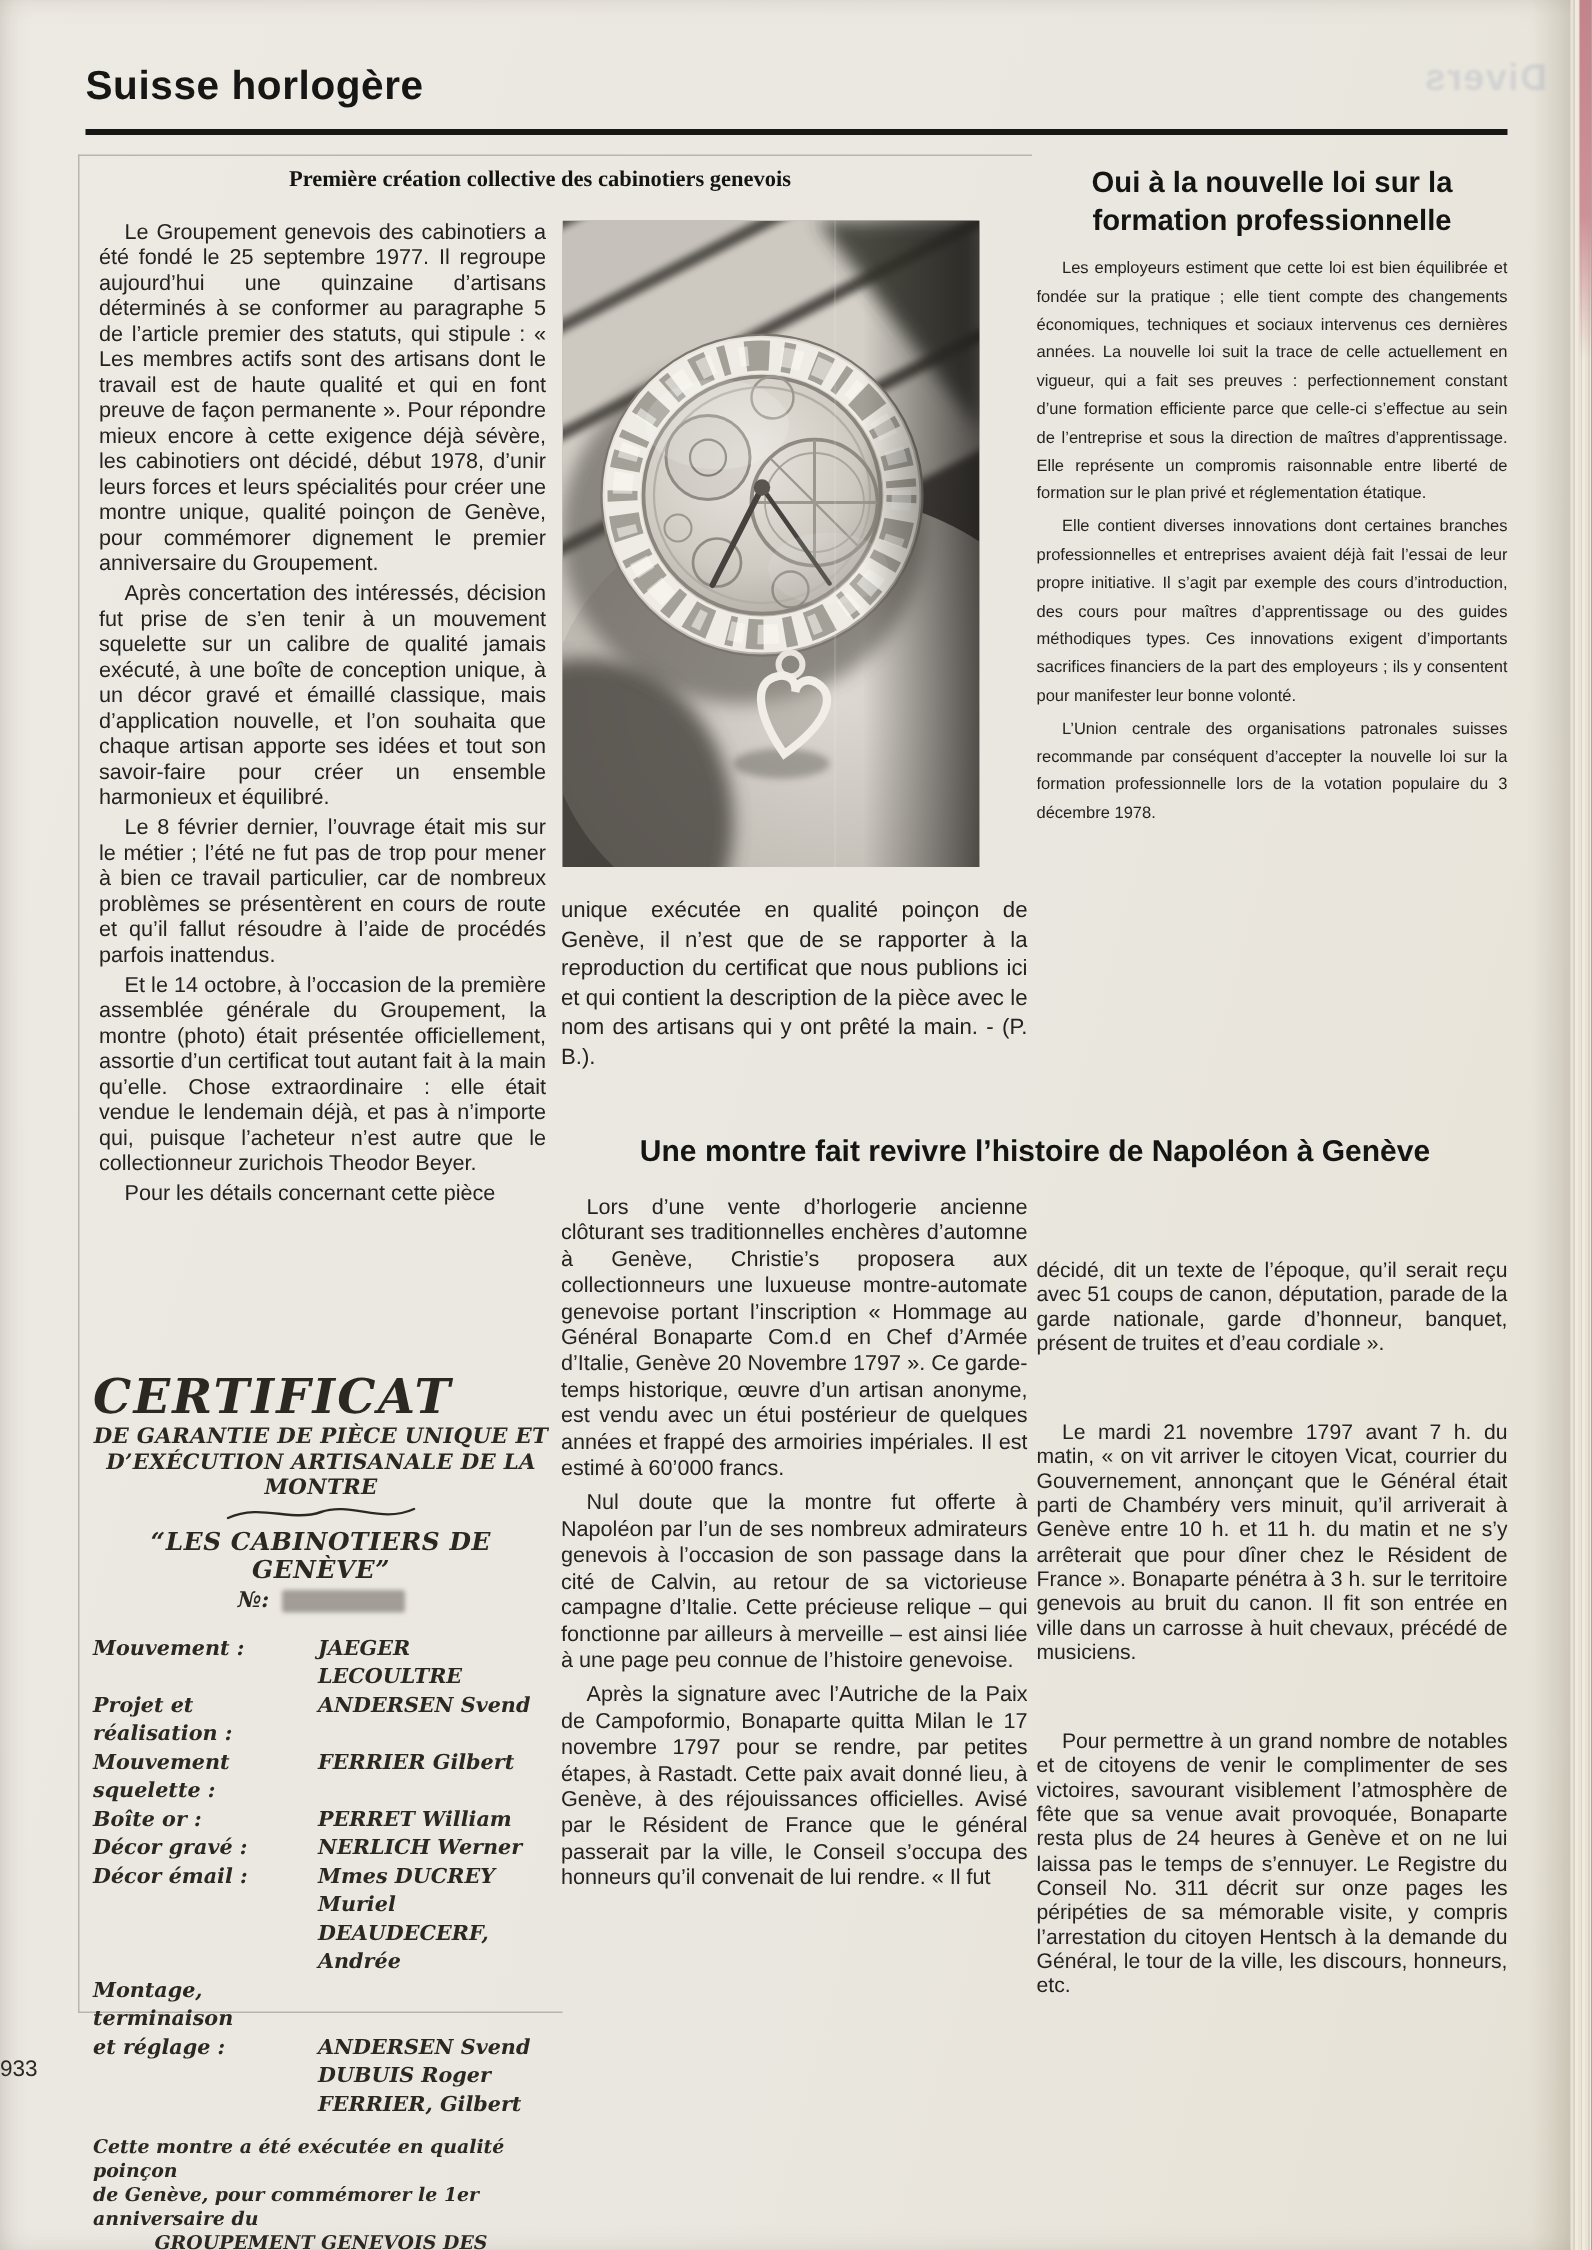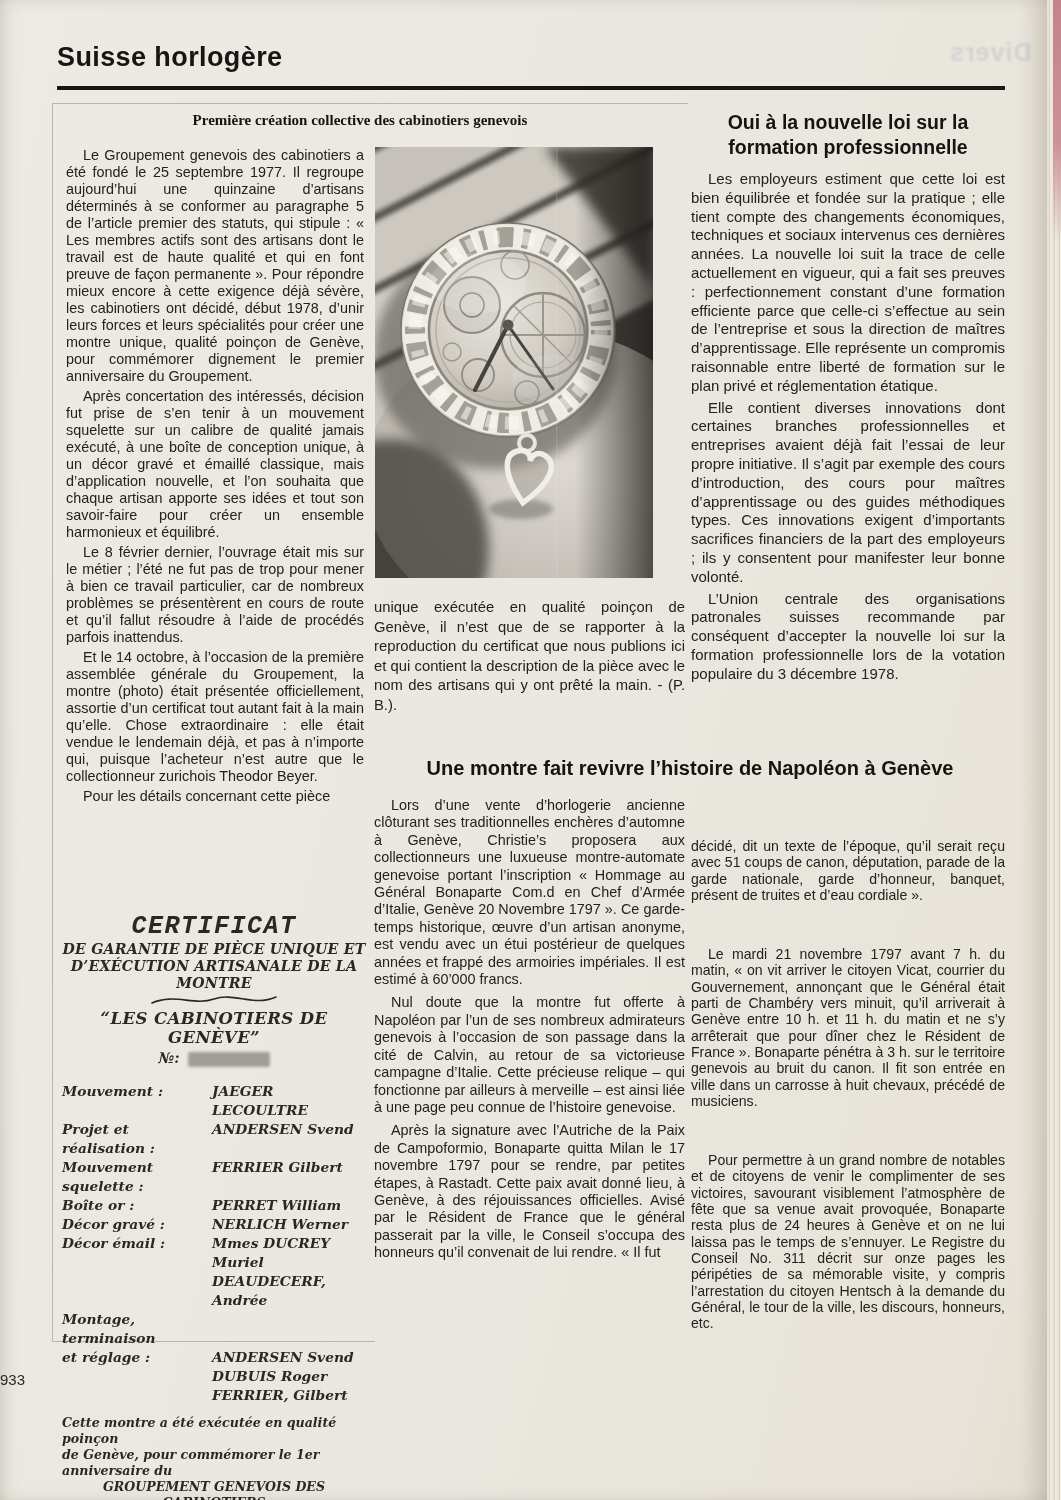--- a/index.html
+++ b/index.html
@@ -21,30 +21,30 @@
   .h-art{font-weight:bold;color:#141412;text-align:center;}
   .art1-title{position:absolute;left:70px;top:112px;width:580px;font-size:15px;font-family:Liberation Serif, serif;}
   .art2-title{position:absolute;left:690px;top:110px;width:316px;font-size:19.5px;line-height:25px;}
   .nap-title{position:absolute;left:372px;top:757px;width:636px;font-size:20px;}
   
   .col{position:absolute;text-align:justify;overflow:hidden;hyphens:auto;-webkit-hyphens:auto;color:#232220;}
   .col p{margin:0 0 3px 0;text-indent:17px;}
   .col p.noindent{text-indent:0;}
   .art1-col{left:66px;top:147px;width:298px;height:760px;font-size:14.4px;line-height:17px;}
   .art1-cont{left:374px;top:598px;width:311px;height:140px;font-size:14.8px;line-height:19.5px;}
-  .art2-body{left:691px;top:170px;width:314px;height:565px;font-size:15px;line-height:18.8px;}
+  .art2-body{left:691px;top:170px;width:314px;height:565px;font-size:11px;line-height:18.8px;}
   .nap-left{left:374px;top:797px;width:311px;height:552px;font-size:14.4px;line-height:17.4px;}
   .nap-left p{margin-bottom:6px;}
   .nap-right{left:691px;top:795px;width:314px;height:550px;font-size:14.1px;line-height:16.3px;}
   .nap-right p{margin-bottom:11px;margin-top:43px;}
   
   .photo{position:absolute;left:375px;top:147px;width:278px;height:431px;}
   
   .cert{position:absolute;left:62px;top:912px;width:304px;font-family:"DejaVu Serif",serif;font-style:italic;font-weight:bold;color:#2b2823;}
-  .cert-title{text-align:center;font-size:25px;letter-spacing:1.5px;font-family:Liberation Mono, monospace;}
+  .cert-title{font-size:32px;letter-spacing:1.5px;}
   .cert-sub{text-align:center;font-size:14.2px;line-height:17px;letter-spacing:.2px;}
   .cert-flourish{display:block;margin:1px auto 0;}
   .cert-name{text-align:center;font-size:16.5px;letter-spacing:.4px;margin-top:2px;}
   .cert-no{text-align:center;font-size:14.5px;margin-top:2px;}
   .redact{display:inline-block;width:82px;height:15px;background:#a29e97;filter:blur(1.5px);vertical-align:middle;margin-left:8px;border-radius:2px;}
   .cert-fields{margin-top:15px;font-size:13.8px;line-height:19px;}
   .cert-row{display:flex;}
   .cert-lab{width:150px;flex:none;}
   .cert-closing{margin-top:10px;font-size:12.6px;line-height:16px;}
   .cc-center{text-align:center;}

